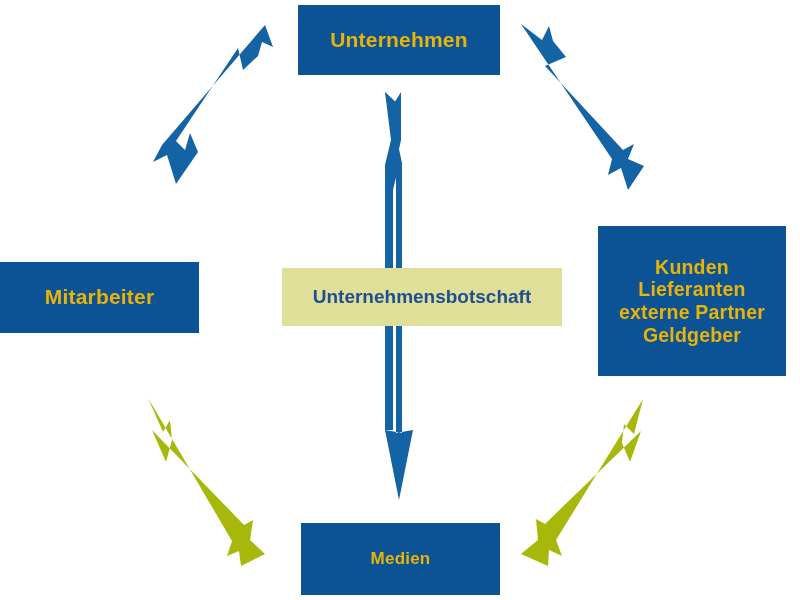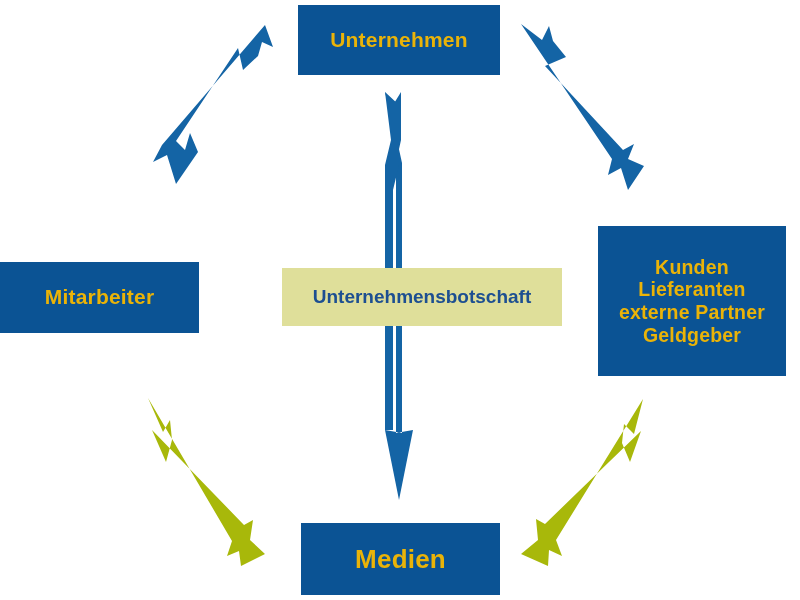--- a/index.html
+++ b/index.html
@@ -48,21 +48,21 @@
   #n-mitarbeiter {
     left: 0px; top: 262px; width: 199px; height: 71px;
     font-size: 21px;
   }
   #n-partner {
     left: 598px; top: 226px; width: 188px; height: 150px;
     font-size: 19.5px;
   }
   #n-medien {
     left: 301px; top: 523px; width: 199px; height: 72px;
-    font-size: 26px;
+    font-size: 17px;
   }
   #n-botschaft {
     left: 258px; top: 268px; width: 280px; height: 58px;
     font-size: 19px;
     margin-left: 24px;
   }
   #arrows {
     position: absolute;
     left: 0; top: 0;
     width: 800px;

